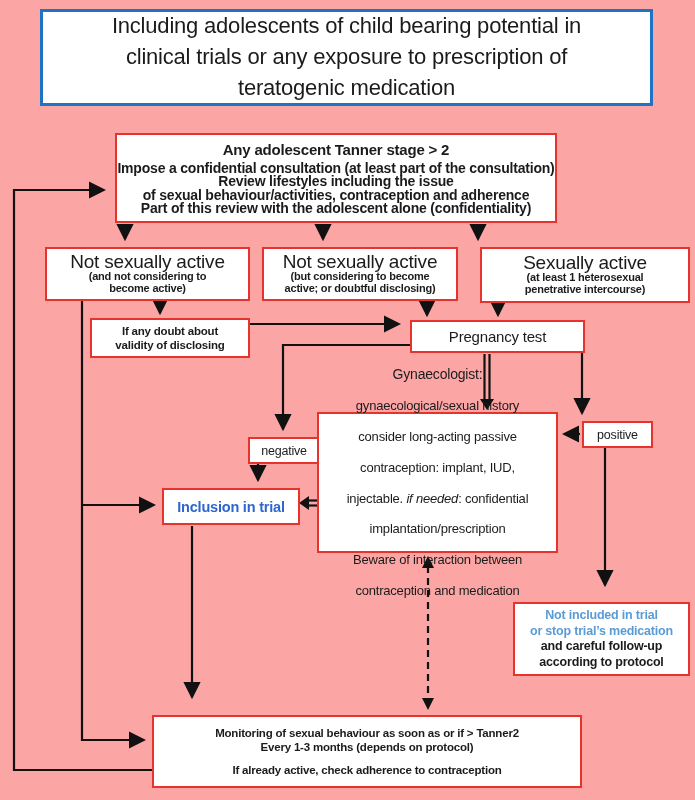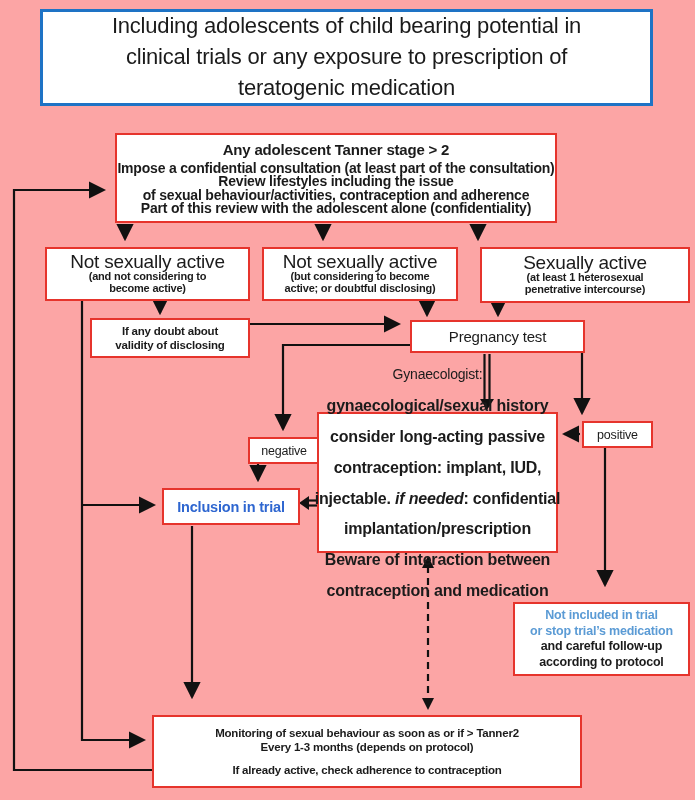--- a/index.html
+++ b/index.html
@@ -22,21 +22,21 @@
   .title-box .tl { white-space:nowrap; }
   .ln { white-space:nowrap; }
   .hd { font-size:19px; font-weight:400; line-height:16px; }
   .hd-lg { font-size:15px; font-weight:700; line-height:18px; margin-bottom:3px; }
   .sub { font-size:11px; font-weight:700; line-height:12.5px; }
   .body { font-size:14px; font-weight:700; line-height:13.5px; }
   .small-bold { font-size:11.5px; font-weight:700; line-height:14px; }
   .plain { font-size:15px; font-weight:400; }
   .tag { font-size:12.5px; font-weight:400; }
   .gyn-hd { font-size:14px; font-weight:400; line-height:17px; }
-  .gyn-ln { font-size:16px; font-weight:700; line-height:14.8px;margin-top:16px; }
+  .gyn-ln { font-size:13px; font-weight:400; line-height:14.8px;margin-top:16px; }
   .inclusion { font-size:14.5px; font-weight:700; color:var(--inclusion-blue); }
   .ni-blue { font-size:12.5px; font-weight:700; line-height:15.5px; color:var(--notincluded-blue); }
   .ni-black { font-size:12.5px; font-weight:700; line-height:15.5px; }
   .mon-ln { font-size:11.5px; font-weight:600; line-height:14px; }
   .gap-top { margin-top:9px; }
 </style>
 </head>
 <body>
 
 <div class="stage">

